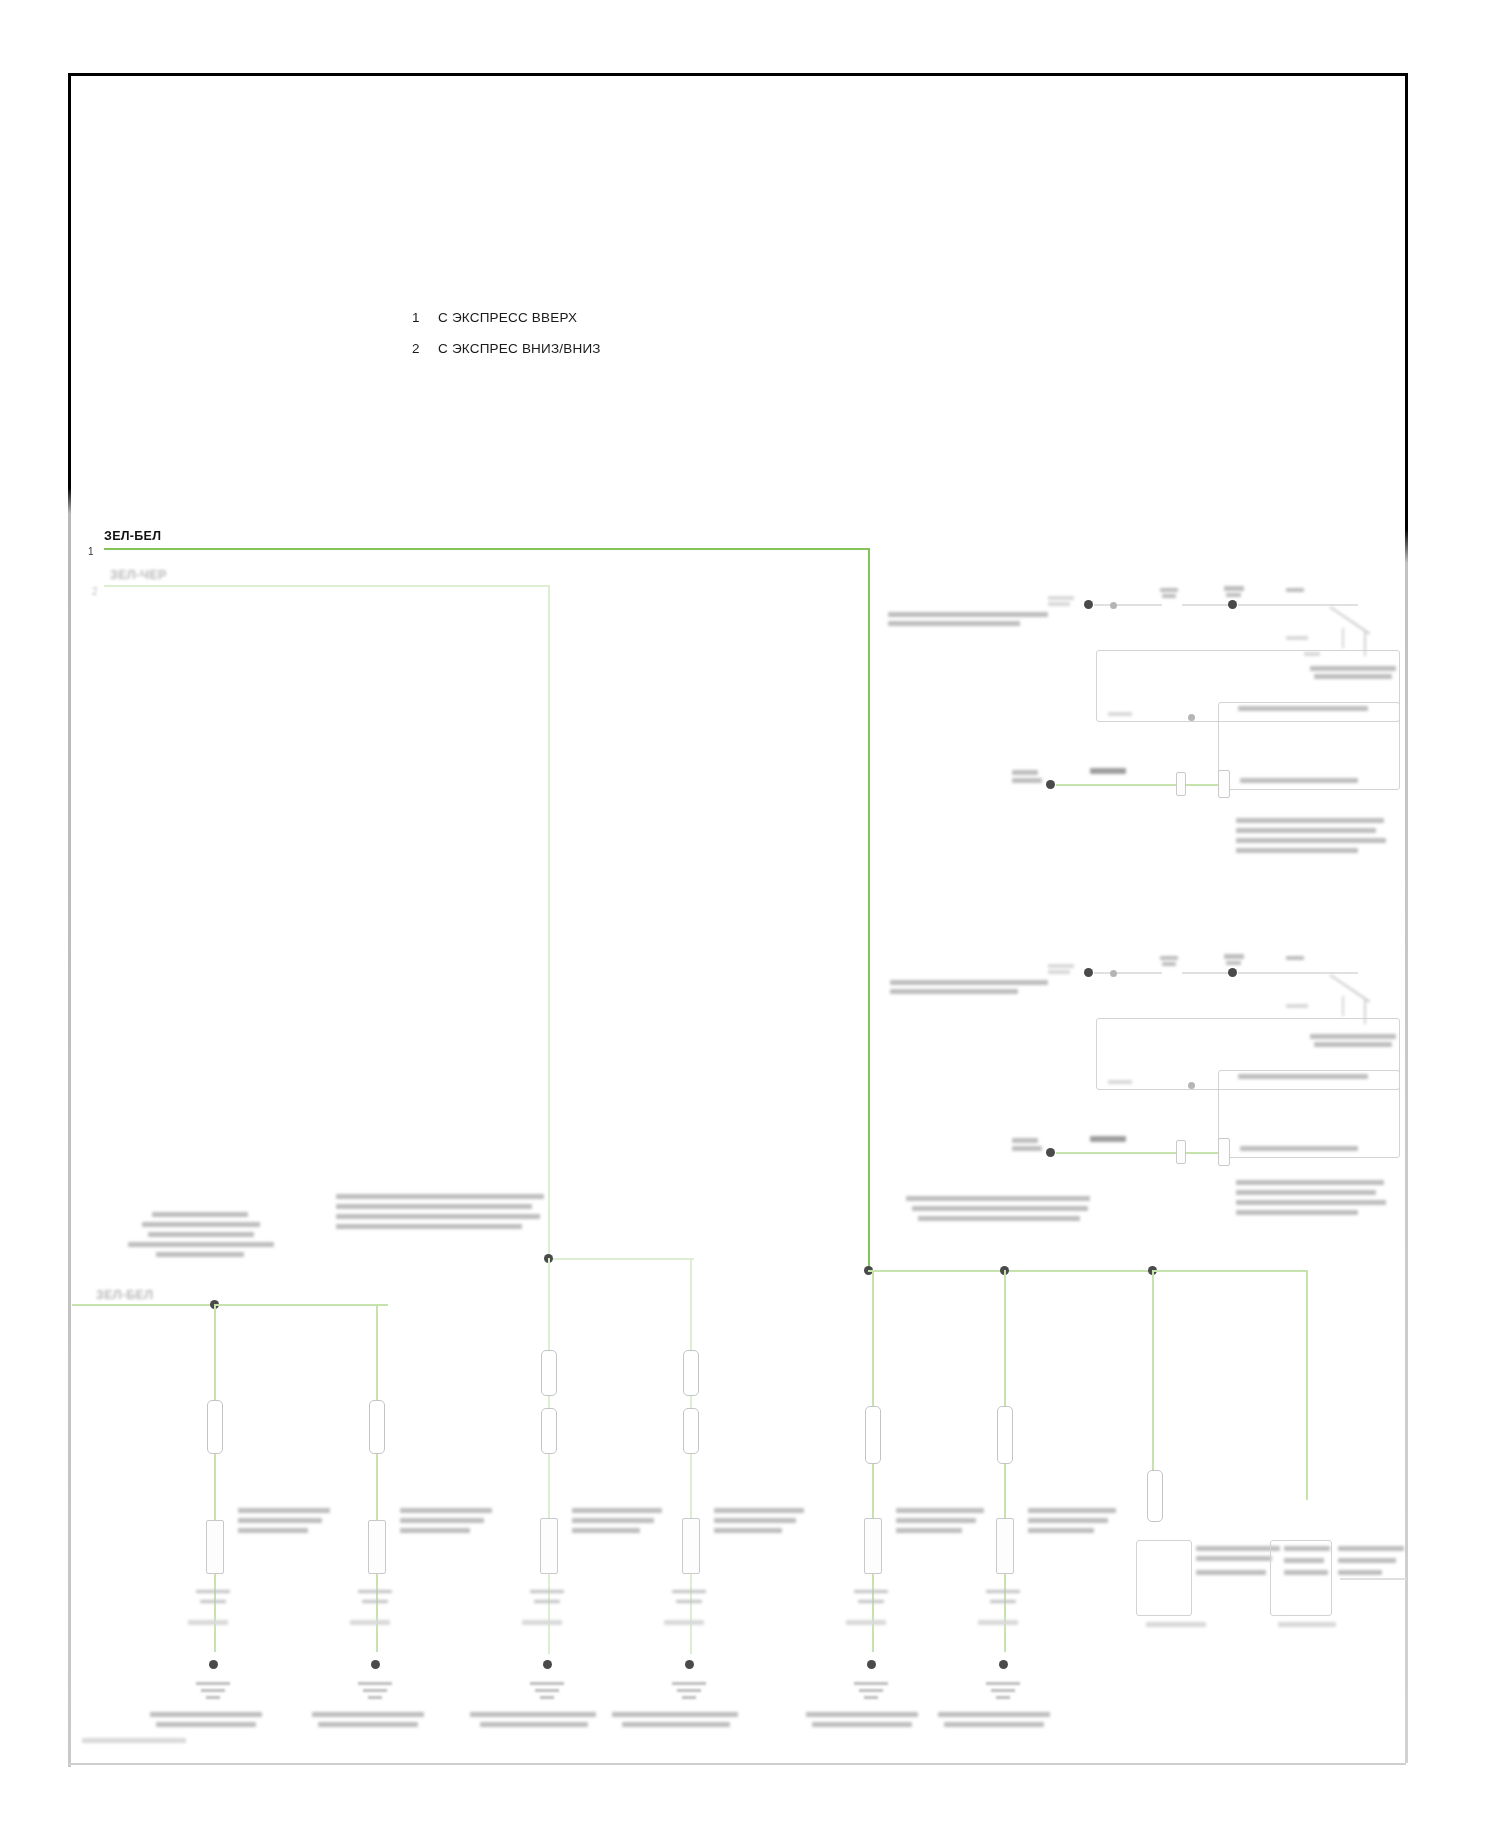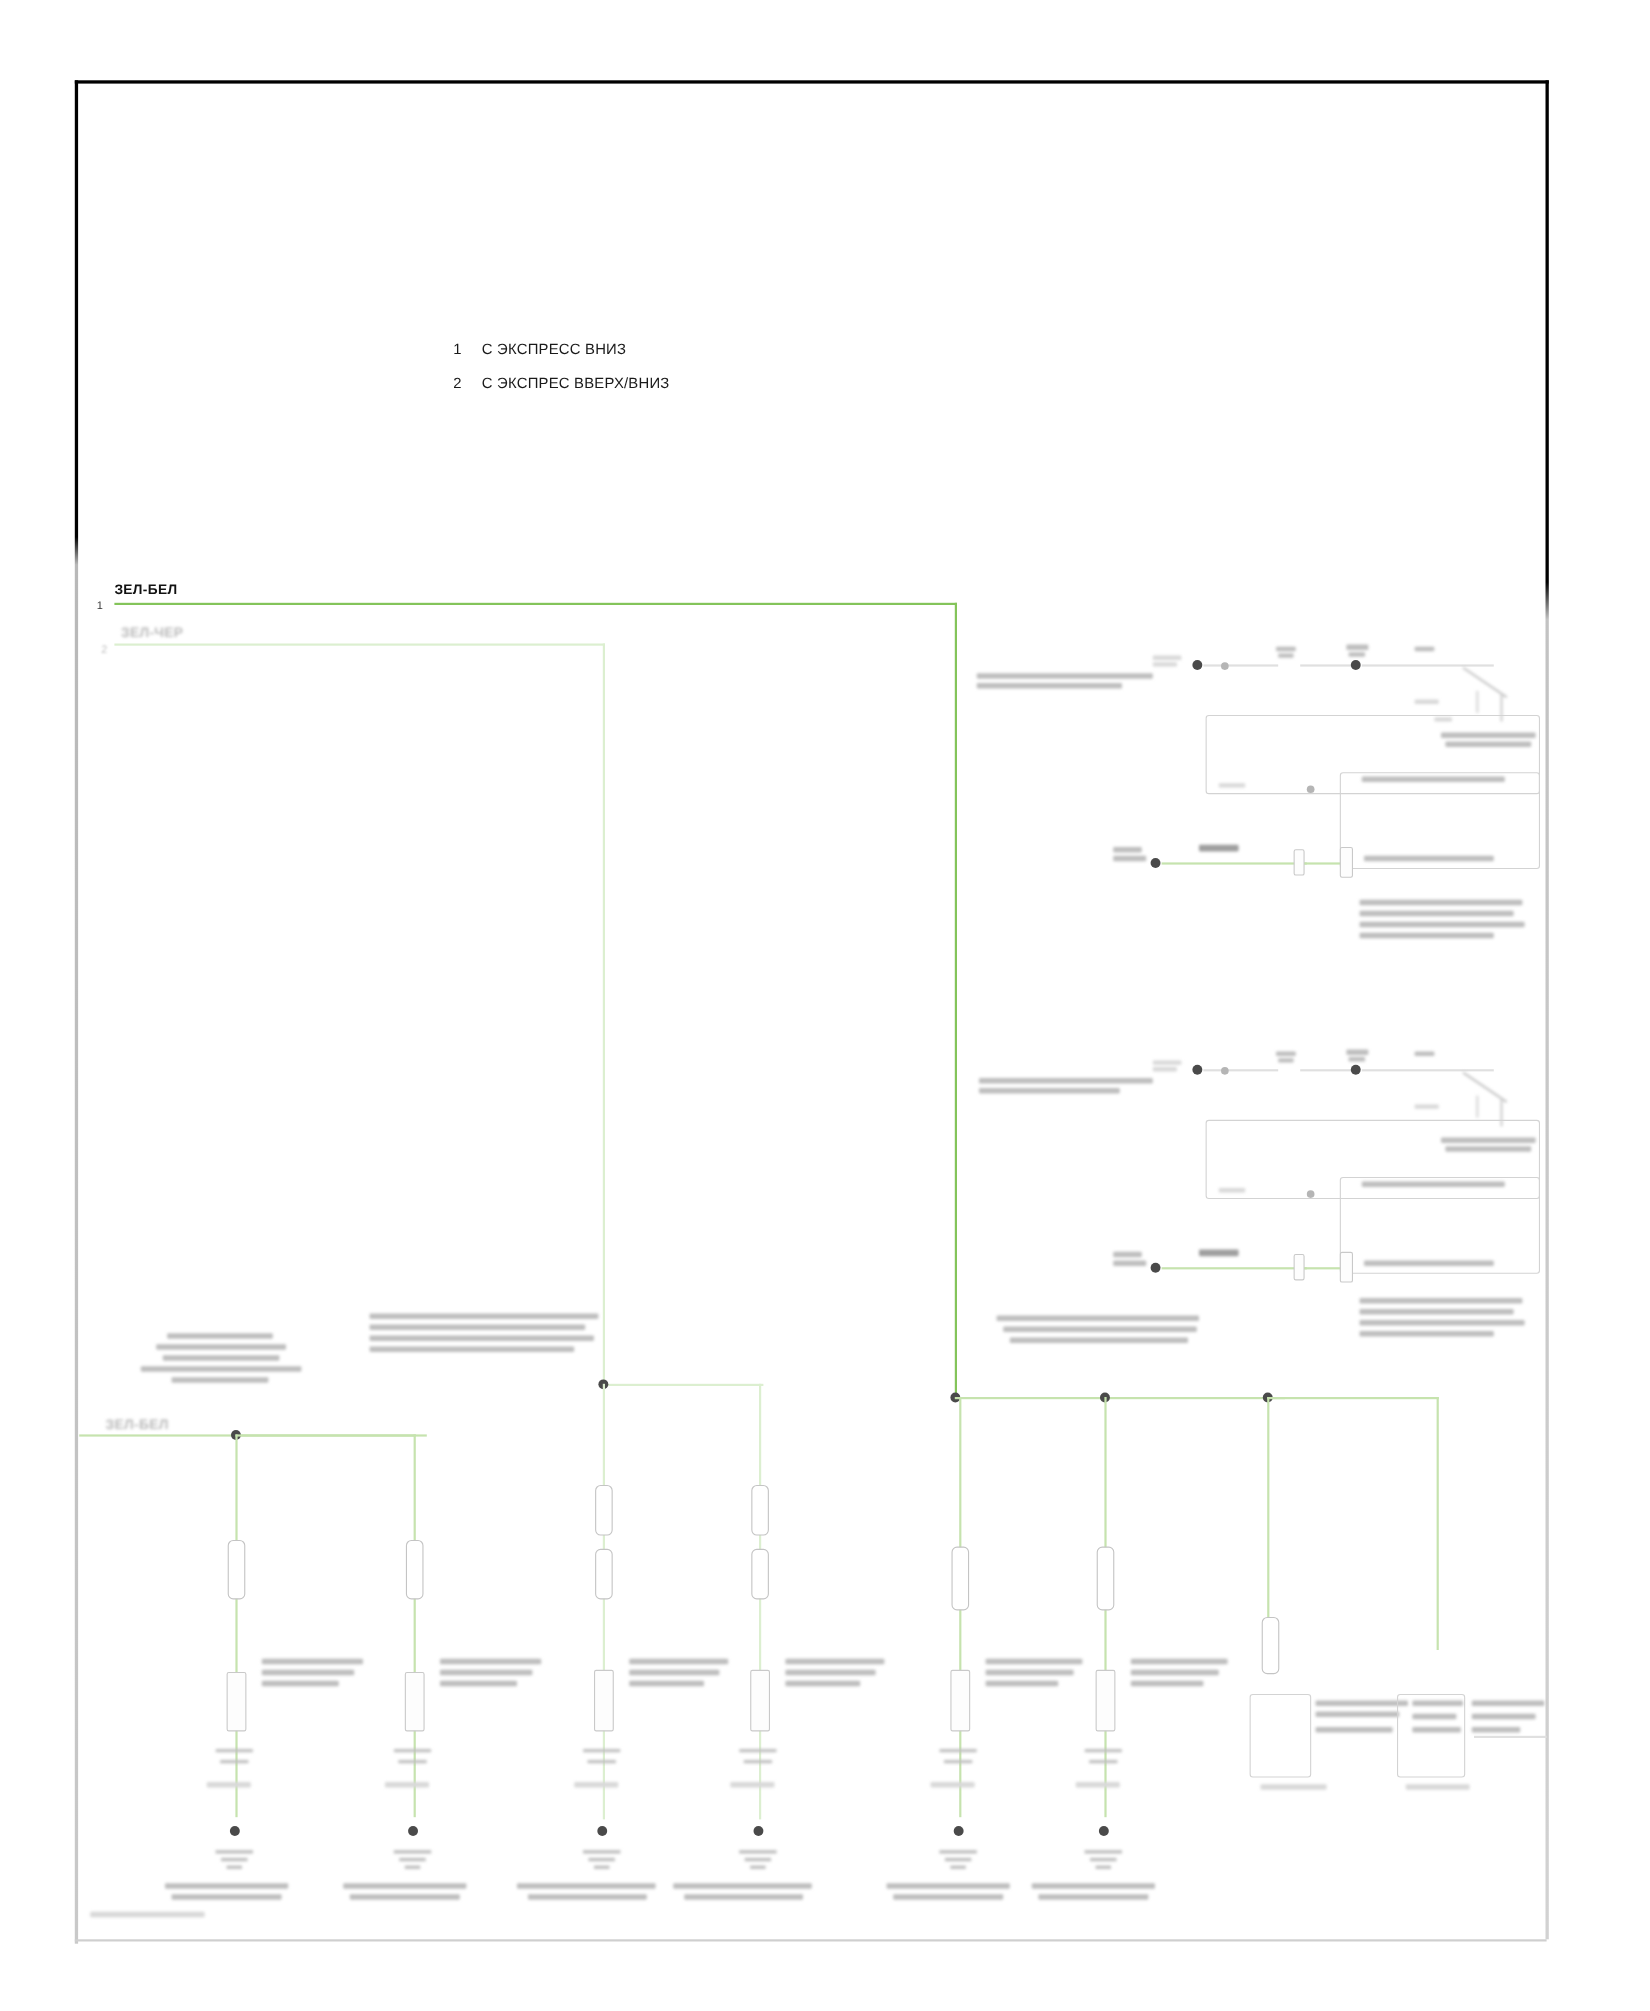--- a/index.html
+++ b/index.html
@@ -68,25 +68,25 @@
 <div id="page">
 
   <div class="frame-top"></div>
   <div class="frame-left"></div>
   <div class="frame-right"></div>
   <div class="frame-bottom"></div>
 
   <div class="legend">
     <div class="legend-row">
       <span class="legend-num">1</span>
-      <span class="legend-txt">С ЭКСПРЕСС ВНИЗ</span>
+      <span class="legend-txt">С ЭКСПРЕСС ВВЕРХ</span>
     </div>
     <div class="legend-row">
       <span class="legend-num">2</span>
-      <span class="legend-txt">С ЭКСПРЕС ВВЕРХ/ВНИЗ</span>
+      <span class="legend-txt">С ЭКСПРЕС ВНИЗ/ВНИЗ</span>
     </div>
   </div>
 
   <div class="wirelabel" style="left:104px;top:529px;">ЗЕЛ-БЕЛ</div>
   <div class="pinnum" style="left:88px;top:546px;">1</div>
   <div class="wire-h" style="left:104px;top:548px;width:766px;"></div>
   <div class="wire-v" style="left:868px;top:548px;height:723px;"></div>
 
   <div class="wirelabel faded" style="left:110px;top:568px;">ЗЕЛ-ЧЕР</div>
   <div class="pinnum faded" style="left:92px;top:586px;">2</div>

